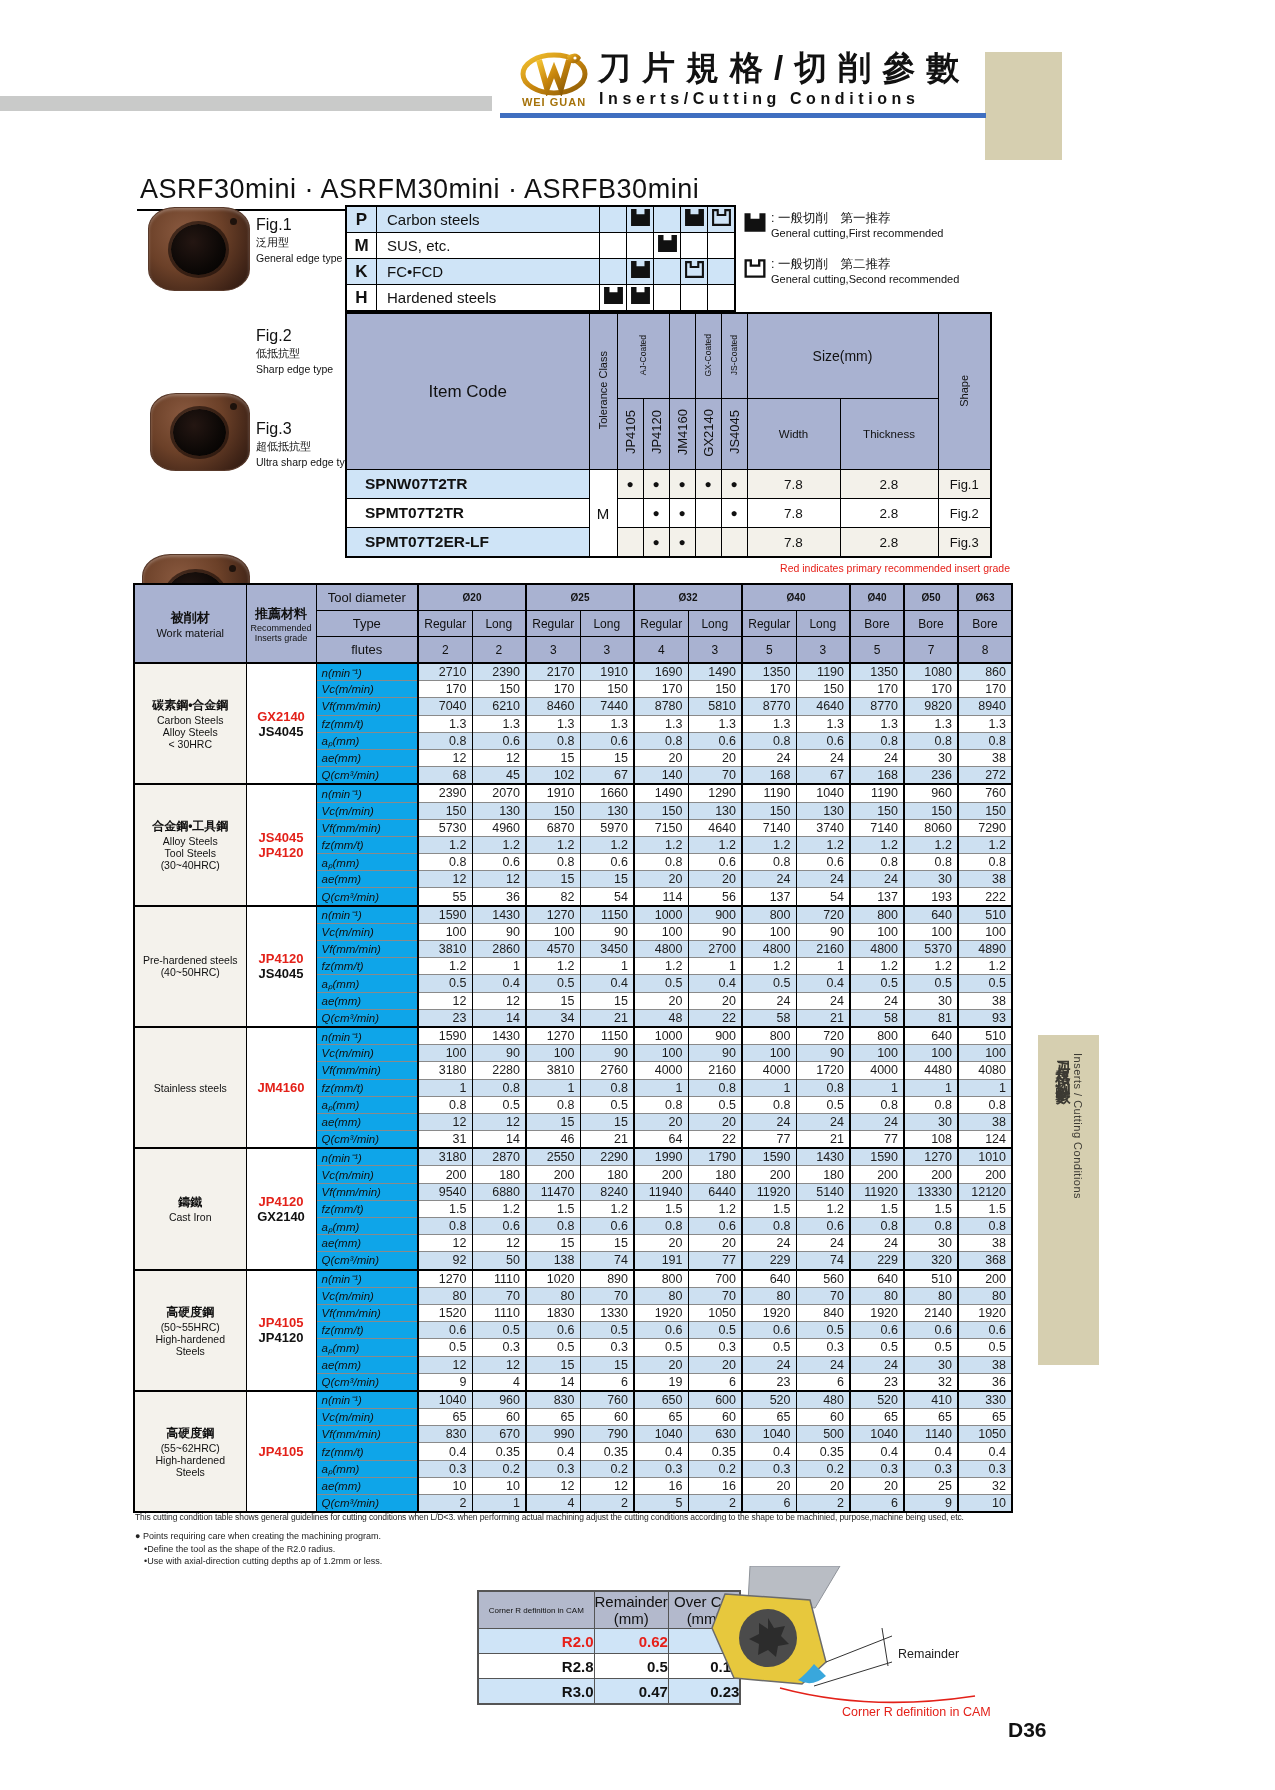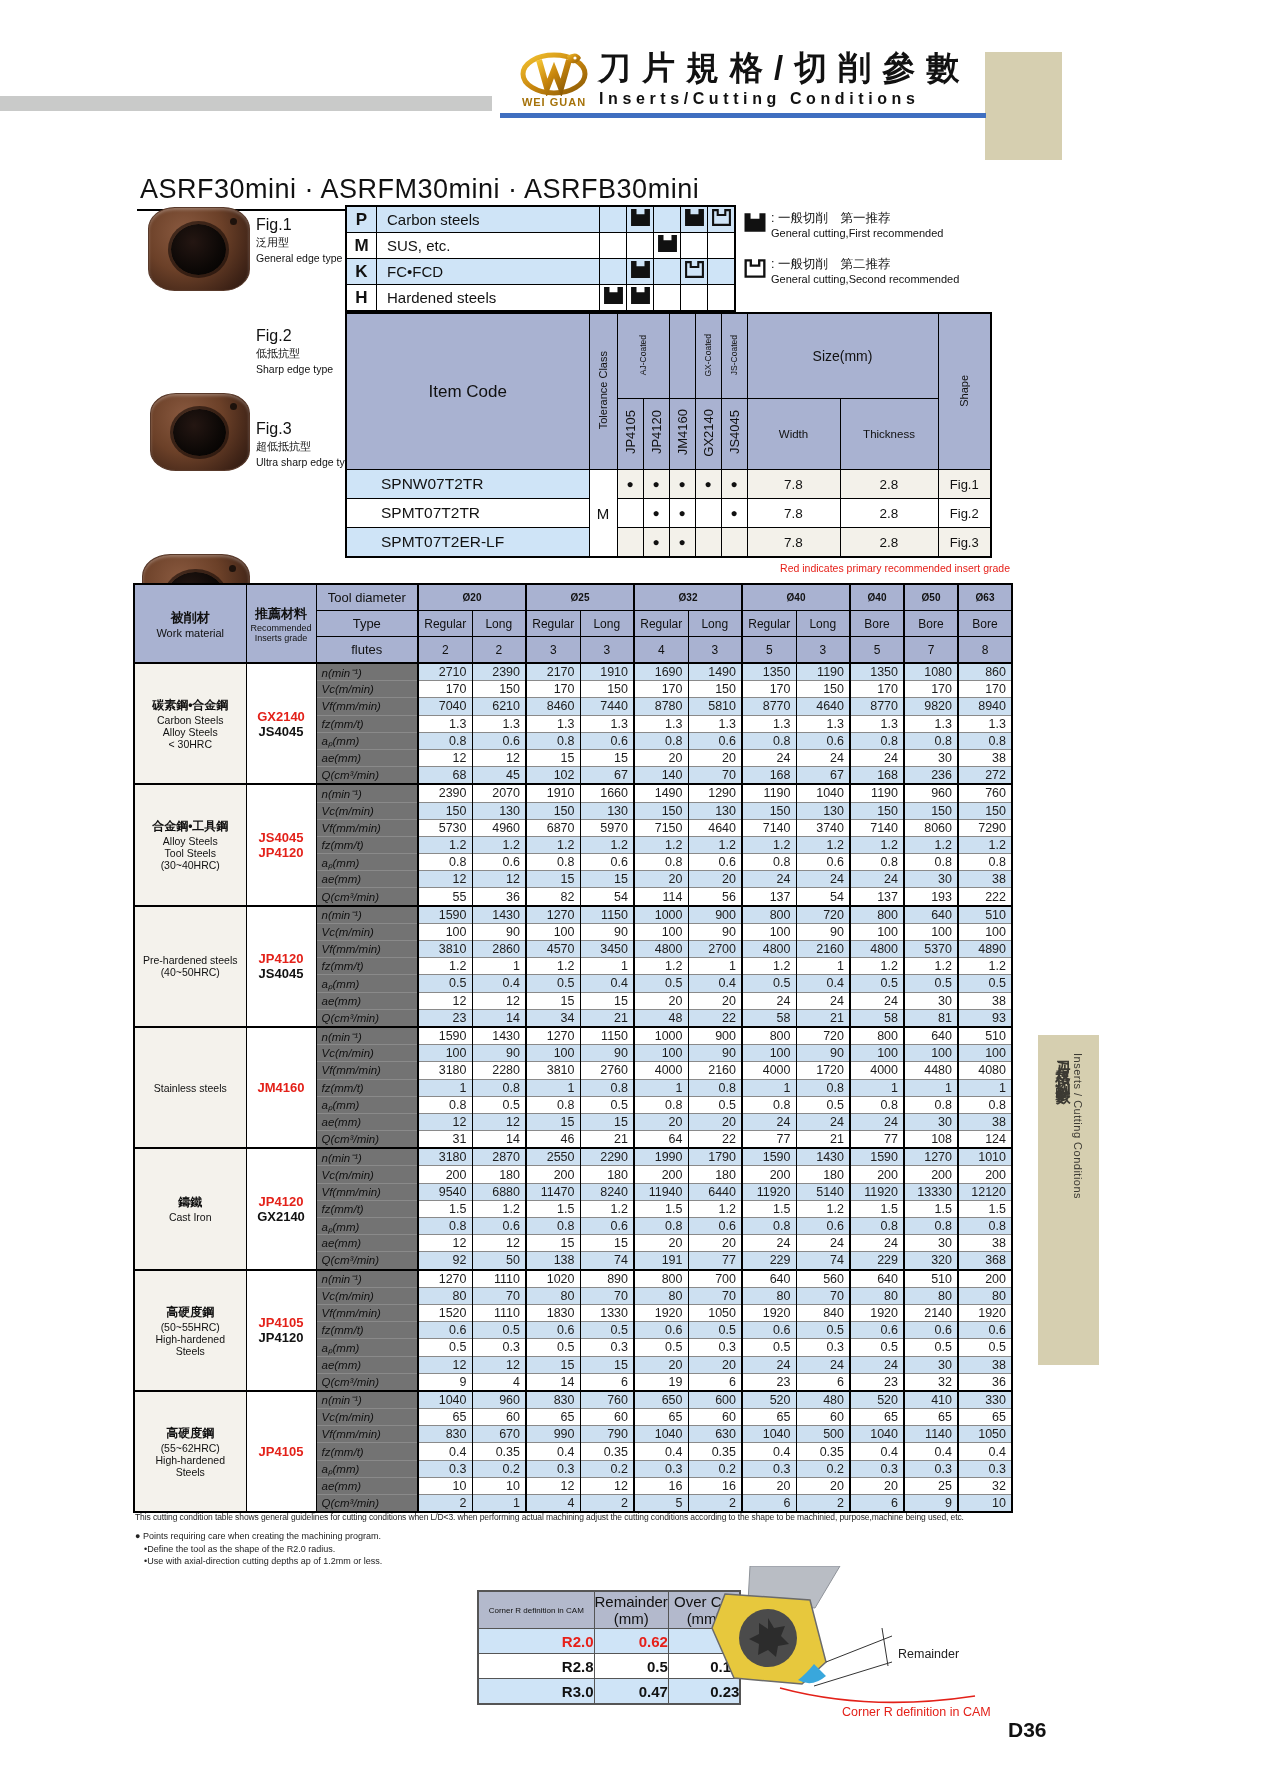--- a/index.html
+++ b/index.html
@@ -53,21 +53,21 @@
   .itemtbl th,.itemtbl td{border:1px solid #000;}
   .itemtbl thead th{background:#a9b2d1;font-weight:normal;}
   .ic-head{font-size:17px;}
   .coat{height:84px;font-size:8.5px;}
   .gradeh{height:70px;font-size:13px;}
   .tolh{font-size:11px;}
   .shapeh{font-size:11px;}
   .sizeh{font-size:14px;text-align:center;}
   .wh{font-size:11.5px;text-align:center;}
   .itemtbl td{height:28px;}
-  .codec{font-size:15.5px;padding-left:34px;}
+  .codec{font-size:15.5px;padding-left:18px;font-weight:bold;}
   .dotc{text-align:center;font-size:12px;}
   .tolc{text-align:center;font-size:15px;background:#fff;}
   .numc{text-align:center;font-size:13.5px;}
   .figc{text-align:center;font-size:13px;}
   .pale{background:#f3f1ea;}
   .cblue{background:#cfe4f7;}
 
   .rednote{left:650px;top:562px;width:360px;text-align:right;color:#e62019;font-size:10.5px;}
 
   
@@ -77,21 +77,21 @@
   .cuttbl .dia{font-weight:bold;font-size:10px;}
   .cuttbl .typh,.cuttbl .fluh{font-size:12px;}
   .cuttbl .hlabel{font-size:13px;}
   .hzh{font-size:13px;font-weight:bold;}
   .hen{font-size:11px;}
   .hen2{font-size:9px;}
   .cuttbl td{border-left:1px solid #000;border-right:1px solid #000;border-top:1px solid #8a8a8a;height:16.2px;}
   tr.bfirst>td{border-top:2px solid #000;}
   .val{text-align:right;padding-right:5px;font-size:12.5px;color:#1c1c1c;}
   .stripe{background:#cde0f1;}
-  .rlabel{background:#737373;font-style:italic;font-size:11.5px;padding-left:5px;text-align:left;}
+  .rlabel{background:#0ea5e9;font-style:italic;font-size:11.5px;padding-left:5px;text-align:left;}
   .mat{background:#f4f2ec;text-align:center;}
   .mat .mzh{font-size:12px;font-weight:bold;}
   .mat .men{font-size:10.5px;}
   .grad{background:#ffffff;text-align:center;font-weight:bold;font-size:13px;}
   .grad .primary{color:#e32119;}
   .gsep{border-left:2px solid #000 !important;}
 
   
   .footnote{left:135px;top:1512px;width:880px;font-size:8.5px;letter-spacing:-0.1px;color:#222;white-space:nowrap;}
   .bullets{left:135px;top:1531px;font-size:9px;color:#222;}

